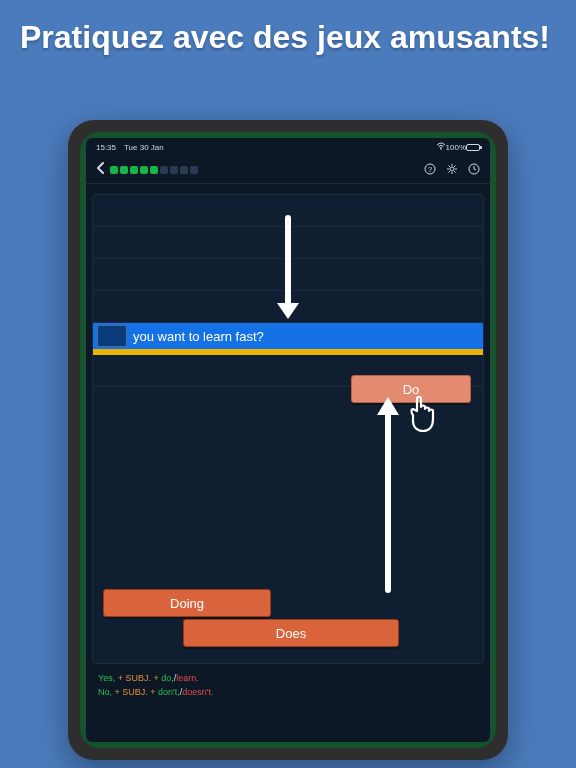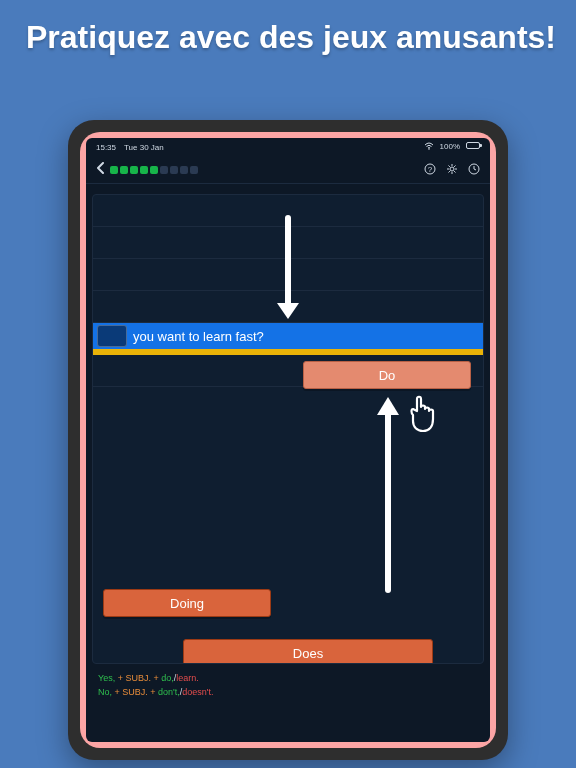--- a/index.html
+++ b/index.html
@@ -8,39 +8,39 @@
     height: 768px;
     background: #4a7bbc;
     font-family: -apple-system, BlinkMacSystemFont, "Segoe UI", Arial, sans-serif;
     overflow: hidden;
     position: relative;
   }
   .hero-title {
     color: #fff;
     font-weight: 800;
     font-size: 32px;
-    text-align: right;
+    text-align: left;
     padding: 18px 20px 10px;
     line-height: 1.2;
     text-shadow: 0 2px 3px rgba(0,0,0,.25);
   }
   .ipad-frame {
     position: absolute;
     left: 50%;
     top: 120px;
     transform: translateX(-50%);
     width: 440px;
     height: 640px;
     background: #2e2e2e;
     border-radius: 26px;
     padding: 12px;
     box-shadow: 0 10px 30px rgba(0,0,0,.35);
   }
   .ipad-inner {
-    background: #fca5a5;
+    background: #14532d;
     border-radius: 20px;
     padding: 6px;
     height: 100%;
   }
   .screen {
     background: #0d1826;
     border-radius: 6px;
     height: 100%;
     position: relative;
     overflow: hidden;
@@ -49,21 +49,21 @@
   }
   .status-bar {
     display: flex;
     justify-content: space-between;
     align-items: center;
     padding: 4px 10px;
     font-size: 8px;
     color: #cfd8e3;
   }
   .status-left { display: flex; gap: 8px; align-items: center; }
-  .status-right { display: flex; gap: 6px; }
+  .status-right { display: flex; align-items: center; }
   .battery {
     width: 14px; height: 7px;
     border: 1px solid #cfd8e3;
     border-radius: 2px;
     position: relative;
   }
   .battery::after {
     content: '';
     position: absolute;
     right: -3px; top: 1px;
@@ -131,23 +131,23 @@
     background: #d9643c;
     border: 1px solid #9c3a14;
     border-radius: 3px;
     color: #fff;
     font-size: 13px;
     display: flex;
     align-items: center;
     justify-content: center;
     box-shadow: 0 2px 0 rgba(0,0,0,.25);
   }
-  .tile.do { right: 12px; top: 166px; width: 168px; background: #e48a6f; border-color: #b86045; }
+  .tile.do { right: 12px; top: 180px; width: 120px; background: #e48a6f; border-color: #b86045; }
   .tile.doing { left: 10px; top: 394px; width: 168px; }
-  .tile.does { left: 90px; top: 424px; width: 250px; margin-top: 20px; }
+  .tile.does { left: 90px; top: 424px; width: 216px; }
 
   .arrow-svg { position: absolute; pointer-events: none; }
   .arrow-down { left: 50%; top: 18px; transform: translateX(-50%); }
   .arrow-up { left: 280px; top: 200px; }
 
   .hand-cursor {
     position: absolute;
     left: 312px;
     top: 198px;
   }

